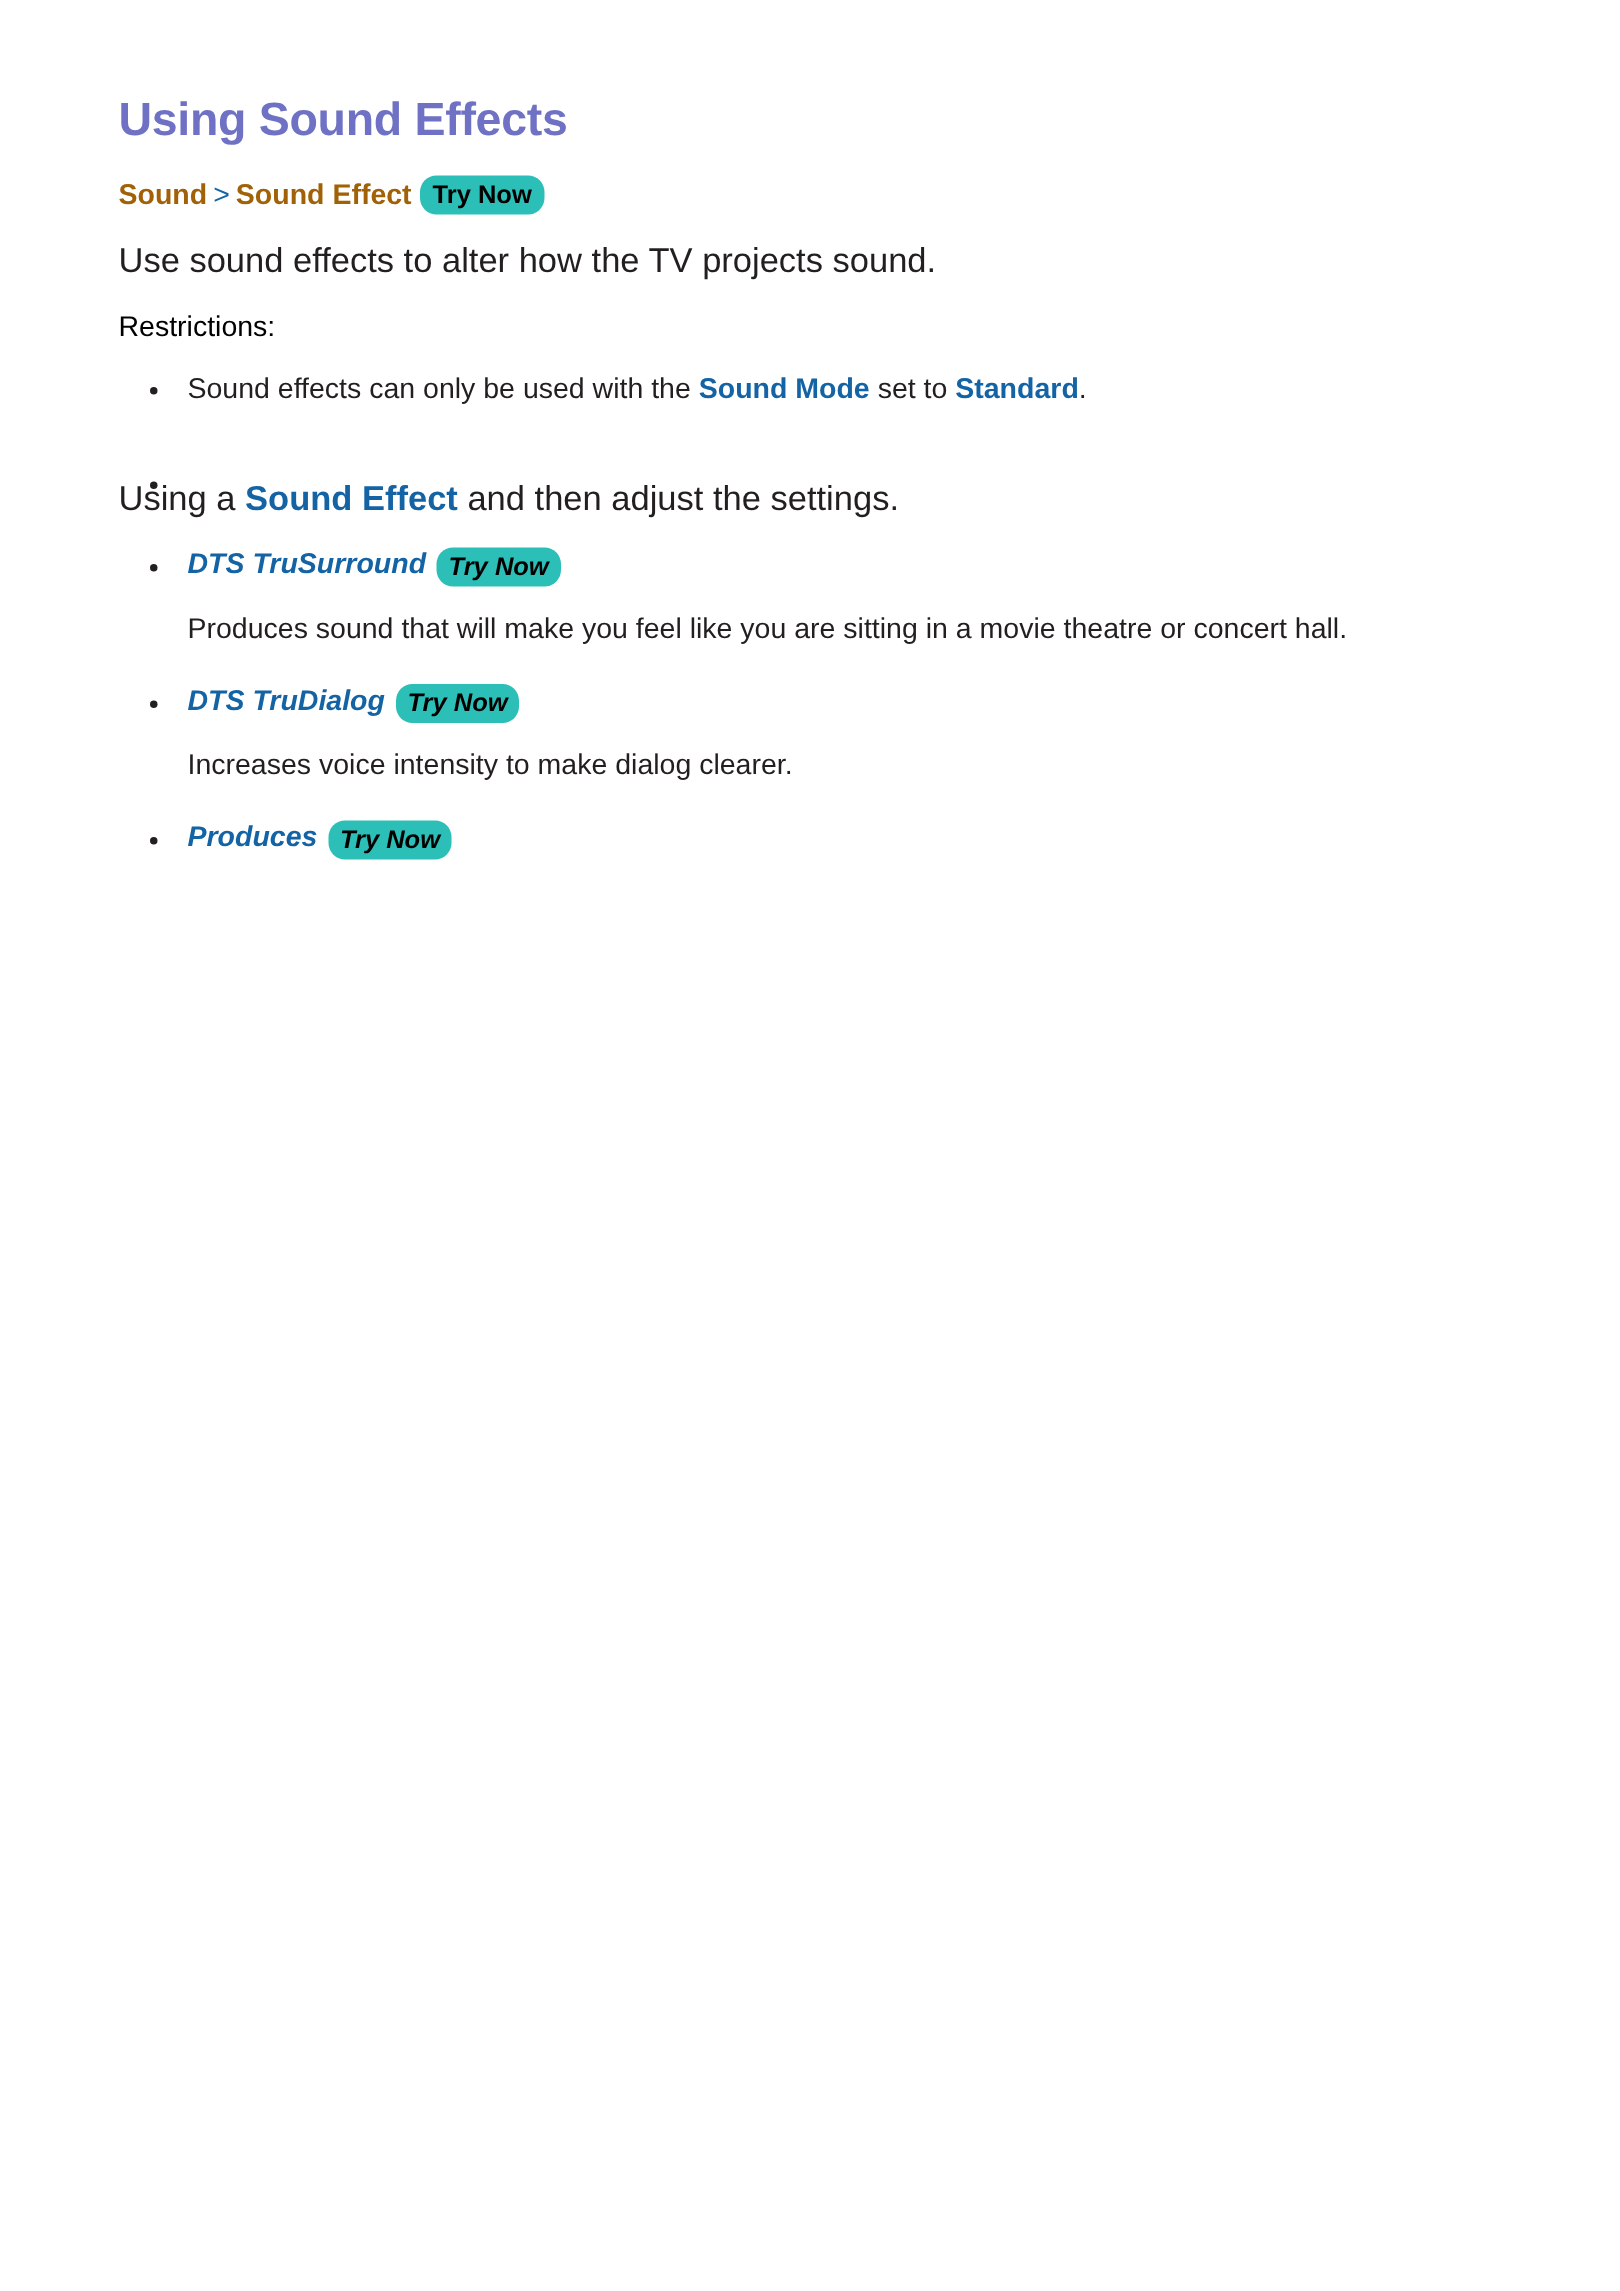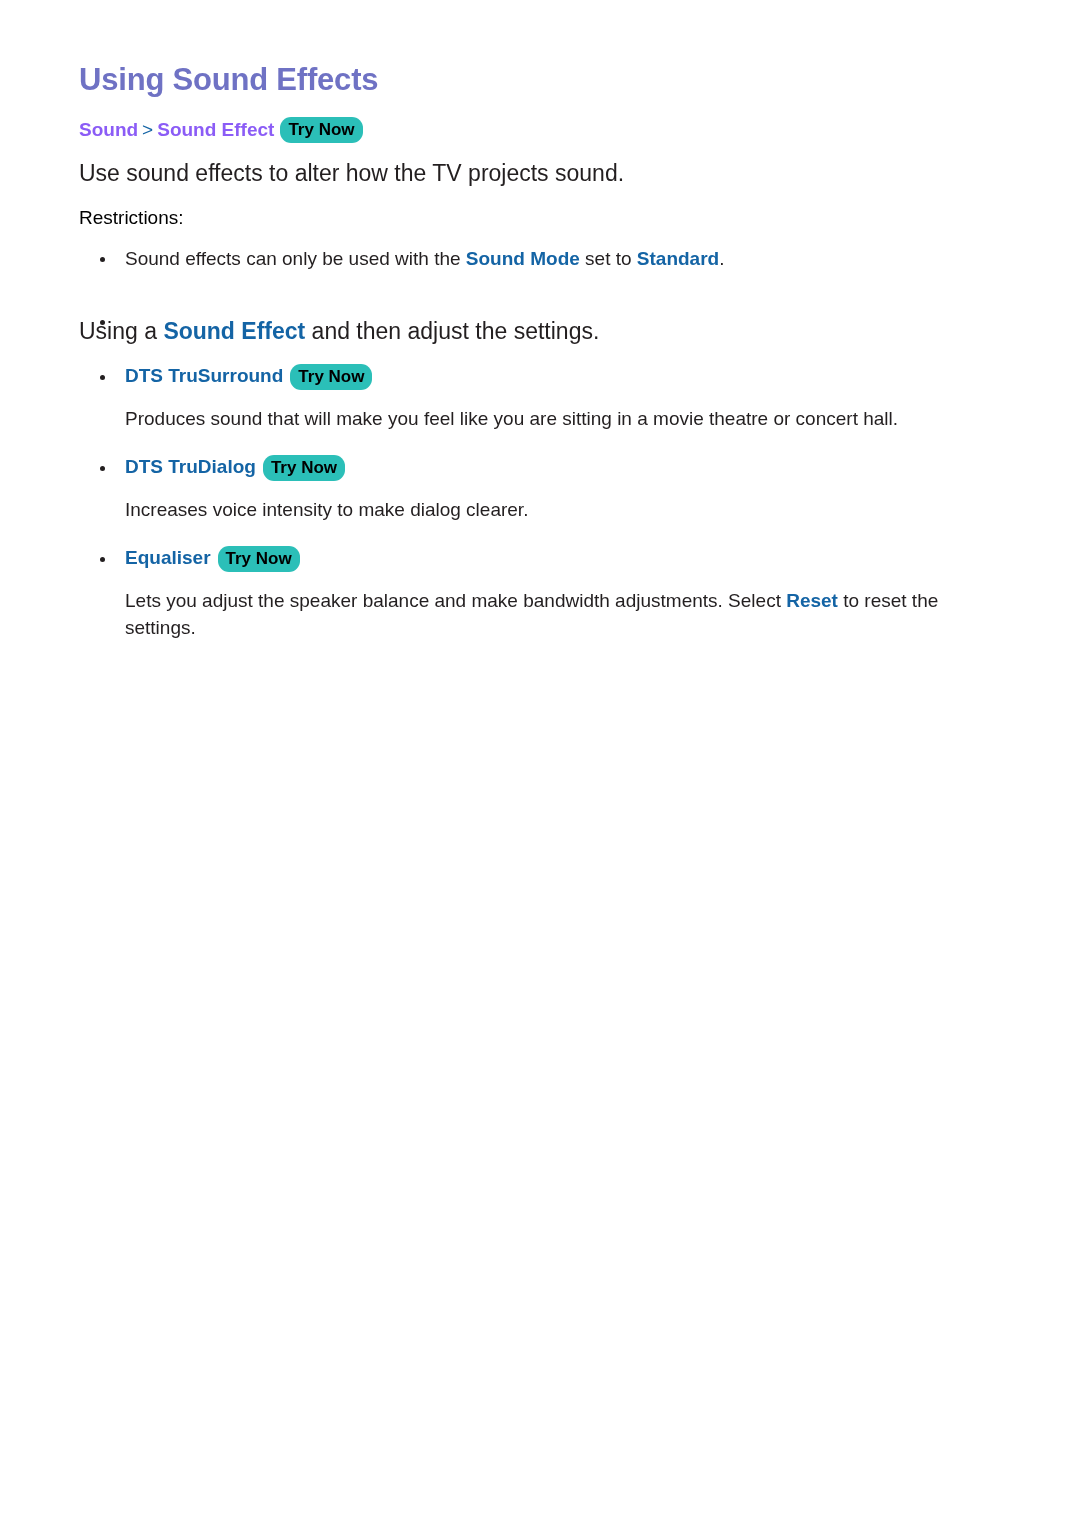--- a/index.html
+++ b/index.html
@@ -34,21 +34,21 @@
   }
 
   .breadcrumb {
     font-size: 19px;
     font-weight: bold;
     color: #1464a5;
     line-height: 1.3;
     margin: 0 0 14px 0;
     display: block;
   }
-  .breadcrumb .crumb { color: #8b5cf6; }
+  .breadcrumb .crumb { color: #a16207; }
   .breadcrumb .sep {
     color: #1464a5;
     font-weight: normal;
     padding: 0 4px;
   }
 
   .para {
     font-size: 23px;
     color: #231f20;
     line-height: 1.42;
@@ -94,20 +94,22 @@
   
   .section-head {
     position: relative;
     padding-left: 46px;
     font-size: 19px;
     font-weight: bold;
     color: #1464a5;
     line-height: 1.3;
     margin: 0 0 16px 0;
     display: flex;
+    align-items: center;
+    font-style: italic;
   }
   .section-head .dot {
     position: absolute;
     left: 21px;
     top: 11px;
     width: 5px;
     height: 5px;
     border-radius: 50%;
     background: #231f20;
   }
@@ -183,20 +185,17 @@
     <span class="dot"></span>
     <span>DTS TruDialog</span>
     <span class="badge">Try Now</span>
   </div>
   <p class="section-body">
     <span>Increases voice intensity to make dialog clearer.</span>
   </p>
 
   <div class="section-head">
     <span class="dot"></span>
-    <span>Equaliser</span>
+    <span>Produces</span>
     <span class="badge">Try Now</span>
   </div>
-  <p class="section-body">
-    <span>Lets you adjust the speaker balance and make bandwidth adjustments. Select </span><span class="blue">Reset</span><span> to reset the settings.</span>
-  </p>
 
 </div>
 
 </body></html>

